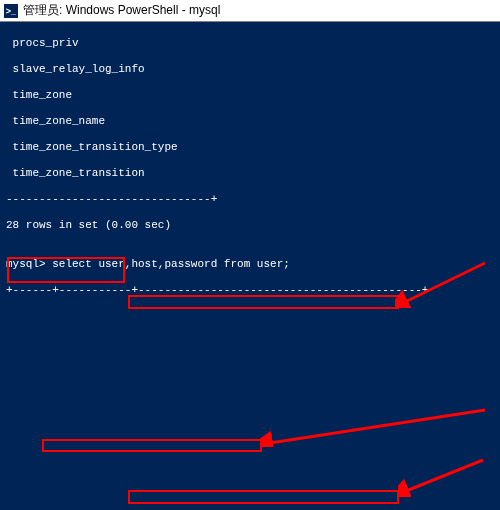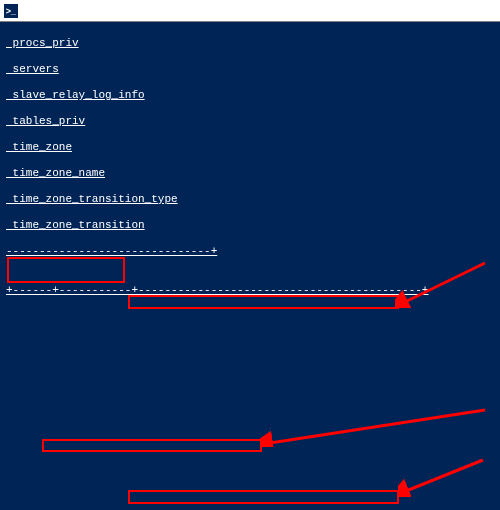--- a/index.html
+++ b/index.html
@@ -35,49 +35,50 @@
     margin-right: 5px;
     font-size: 9px;
     font-weight: bold;
   }
   .terminal {
     padding: 2px 6px;
     white-space: pre;
     line-height: 13px;
     position: relative;
   }
-  .ln { white-space: pre; text-decoration: underline; }
+  .ln { white-space: pre; }
   .highlight-box {
     position: absolute;
     border: 2px solid #ff0000;
     pointer-events: none;
   }
   .arrow {
     position: absolute;
     pointer-events: none;
   }
 </style>
 </head>
 <body>
 
 <div class="titlebar">
   <span class="titlebar-icon">&gt;_</span>
+  <span>管理员: Windows PowerShell - mysql</span>
 </div>
 
 <div class="terminal">
 <div class="ln"> procs_priv</div>
-<div class="ln"> servers</div>
 <div class="ln"> slave_relay_log_info</div>
-<div class="ln"> tables_priv</div>
 <div class="ln"> time_zone</div>
 <div class="ln"> time_zone_name</div>
 <div class="ln"> time_zone_transition_type</div>
 <div class="ln"> time_zone_transition</div>
 <div class="ln">-------------------------------+</div>
+<div class="ln">28 rows in set (0.00 sec)</div>
 <div class="ln"></div>
+<div class="ln">mysql&gt; select user,host,password from user;</div>
 <div class="ln">+------+-----------+-------------------------------------------+</div>
 
 
 
 
 
 
 
 
 <div class="ln"></div>

